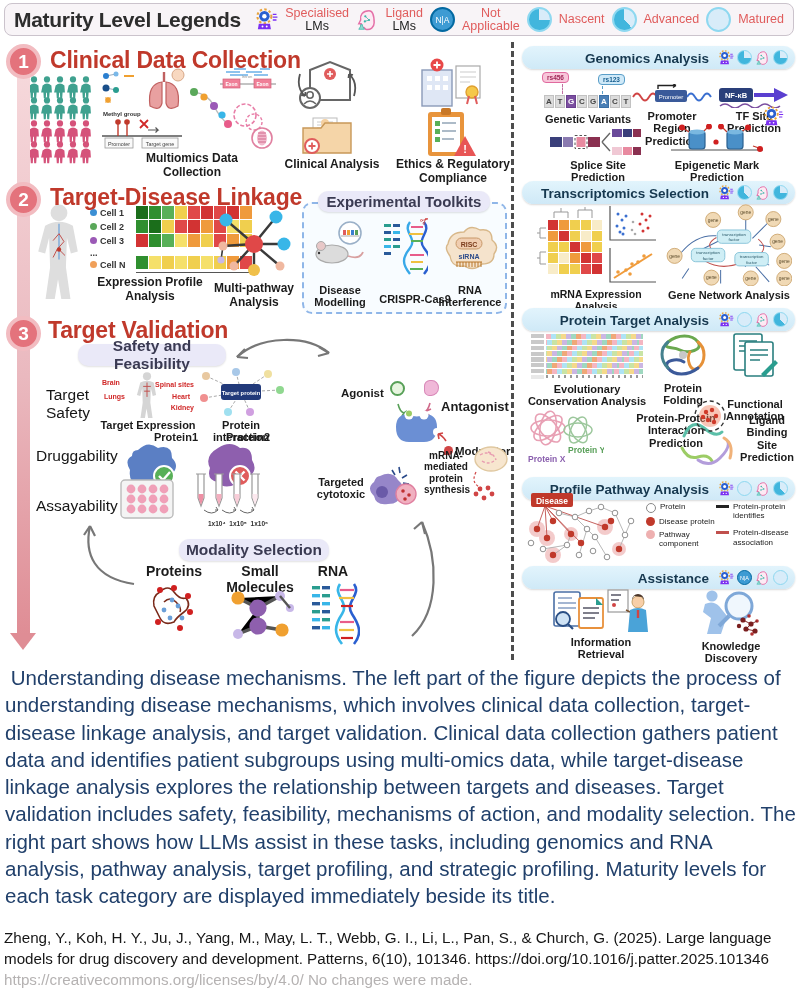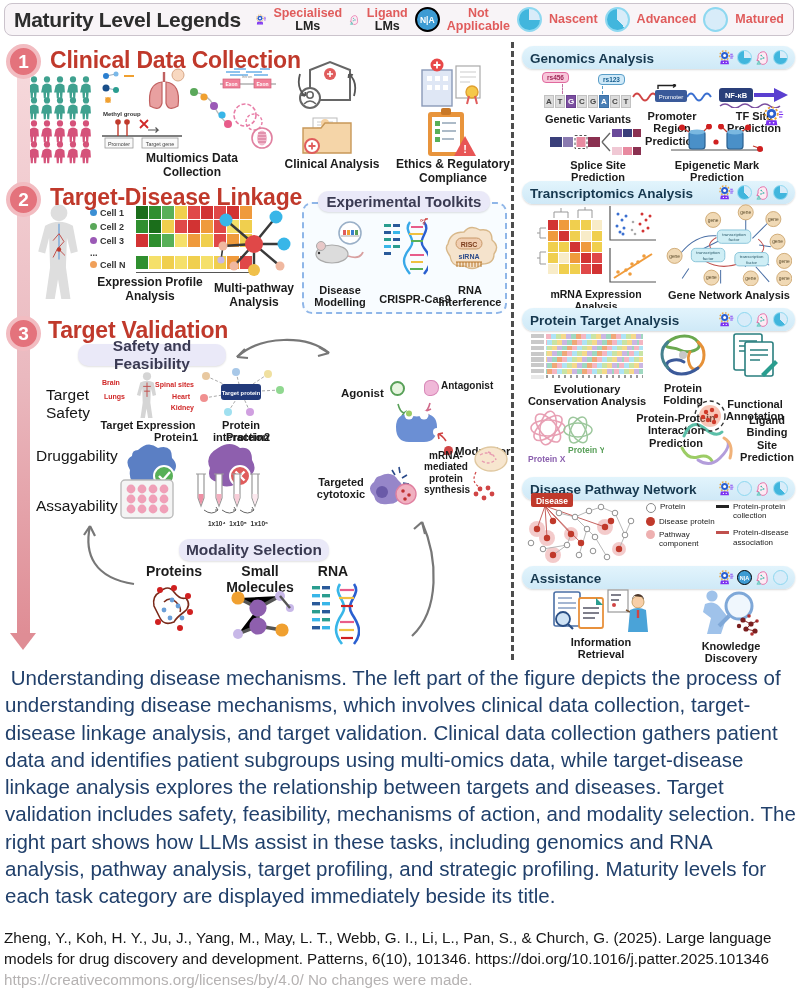--- a/index.html
+++ b/index.html
@@ -1,39 +1,39 @@
 <!DOCTYPE html>
 <html><head>
 <meta charset="utf-8">
 <style>
 body{margin:0}
 #cv{position:relative;width:800px;height:996px;background:#fff;font-family:"Liberation Sans","DejaVu Sans",sans-serif;overflow:hidden}
 .abs{position:absolute}
 .legendbar{left:4px;top:3px;width:790px;height:33px;background:#f8f4f7;border:1.5px solid #cbc3cc;border-radius:8px;display:flex;align-items:center;gap:7px;padding:0 9px;box-sizing:border-box}
 .lg-title{font-size:21px;font-weight:800;color:#2d2d2d;letter-spacing:-.3px;margin-right:8px;white-space:nowrap}
-.lg2{display:flex;flex-direction:column;align-items:center;font-size:12.5px;font-weight:700;line-height:1.02;color:#222;white-space:nowrap}
+.lg2{display:flex;flex-direction:column;align-items:center;font-size:12.5px;font-weight:400;line-height:1.02;color:#222;white-space:nowrap}
 .lred{color:#e05c5c}
 .pie{border-radius:50%;box-sizing:border-box;border:2px solid #8ed8f0;flex:none}
 .pie-n{background:conic-gradient(#d8ecf9 0 95deg,#41b6dd 95deg 360deg)}
 .pie-a{background:conic-gradient(#d8ecf9 0 140deg,#41b6dd 140deg 360deg)}
 .pie-m{background:#d8ecf9}
 .pie-lg{width:25px;height:25px}
 .pie-sm{width:15px;height:15px;border-width:1.5px}
-.nab{border-radius:50%;background:#3d9bd3;color:#fff;font-weight:700;display:flex;align-items:center;justify-content:center;border:2px solid #000000;box-sizing:border-box;flex:none}
+.nab{border-radius:50%;background:#3d9bd3;color:#fff;font-weight:400;display:flex;align-items:center;justify-content:center;border:2px solid #0369a1;box-sizing:border-box;flex:none}
 .nab-lg{width:25px;height:25px;font-size:8.5px}
 .nab-sm{width:15px;height:15px;font-size:5.5px;border-width:1.5px}
 .num{left:6px;width:35px;height:35px;border-radius:50%;background:#e4737c;border:4px solid #f2bcc1;color:#fff;font-weight:800;font-size:19px;display:flex;align-items:center;justify-content:center;box-sizing:border-box;z-index:3}
 .tl{left:17px;top:62px;width:13px;height:572px;background:linear-gradient(#f6d9dc,#eab9bf 55%,#df8d95);z-index:1}
 .tlarrow{left:10px;top:633px;width:0;height:0;border-left:13px solid transparent;border-right:13px solid transparent;border-top:17px solid #df8d95;z-index:1}
 .sect{font-size:23px;font-weight:800;color:#c0392b;letter-spacing:-.2px;z-index:3;white-space:nowrap}
 .lab{font-weight:700;color:#1b1b1b;text-align:center;line-height:1.13}
 .lab12{font-size:12px}.lab11{font-size:11px}
 .divider{left:511px;top:42px;height:618px;border-left:3px dashed #4d4d4d}
 .phead{left:522px;width:273px;height:23px;background:linear-gradient(#e2f4fc,#cfe9f7);border-radius:12px;box-shadow:0 1px 2px rgba(0,0,0,.15)}
-.pt{position:absolute;left:8px;right:86px;top:50%;transform:translateY(-50%);text-align:left;font-weight:800;font-size:13.5px;color:#16384f;white-space:nowrap}
+.pt{position:absolute;left:8px;right:86px;top:50%;transform:translateY(-50%);text-align:right;font-weight:800;font-size:13.5px;color:#16384f;white-space:nowrap}
 .pico{position:absolute;right:7px;top:50%;transform:translateY(-50%);display:flex;align-items:center;gap:3px}
 .pill{background:#eae9f8;border-radius:10px;font-weight:800;color:#3a3a52;text-align:center;box-shadow:0 1px 2px rgba(0,0,0,.12);display:flex;align-items:center;justify-content:center}
 .rowlab{font-size:15.5px;color:#161616;font-weight:500;line-height:1.15}
 .org{position:absolute;color:#d02828;font-weight:700;font-size:7px;line-height:1;white-space:nowrap}
 .glrow{display:flex;gap:1px}
 .gl{width:10px;height:13px;background:#dcdcdc;color:#444;font-size:8px;font-weight:800;display:flex;align-items:center;justify-content:center;border:1px solid #c2c2c2;box-sizing:border-box}
 .glp{background:#7b4fa0;color:#fff;border-color:#6a3f90}
 .glb{background:#4a7fb5;color:#fff;border-color:#3a6fa5}
 .tag{position:absolute;font-size:6.5px;font-weight:800;padding:1px 4px;border-radius:4px;white-space:nowrap}
 .hm-row{display:flex;gap:1px;margin-bottom:1px}
@@ -487,21 +487,21 @@
   </svg>
   <div class="abs tubelabs" style="left:194px;top:520px;width:74px">
     <span>1x10⁴</span>
     <span>1x10⁵</span>
     <span>1x10⁶</span>
   </div>
 
   <div class="abs lab" style="left:341px;top:387px;font-size:11.5px">Agonist</div>
   <div class="abs greenc" style="left:390px;top:381px"></div>
   <div class="abs pinkb" style="left:424px;top:380px"></div>
-  <div class="abs lab" style="left:441px;top:380px;font-size:10px">Antagonist</div>
+  <div class="abs lab" style="left:441px;top:400px;font-size:13px">Antagonist</div>
   <svg class="abs" style="left:386px;top:399px" width="62" height="52" viewBox="0 0 62 52">
     <path d="M12,5 q2,8 6,9 l-2,3 m2,-3 l3,-2" stroke="#58a058" stroke-width="1.6" fill="none"></path>
     <path d="M44,4 q-2,8 -6,9 m7,-3 l-7,3 l6,4" stroke="#d06a8a" stroke-width="1.6" fill="none"></path>
     <path d="M10,28 q0,-13 13,-13 q8,5 15,0 q13,0 13,13 q0,15 -13,15 h-15 q-13,0 -13,-15 z" fill="#6b8fd4"></path>
     <circle cx="23" cy="16" r="4.5" fill="#fff"></circle>
       <circle cx="38" cy="16" r="4.5" fill="#fff"></circle>
     <circle cx="23" cy="14.5" r="3" fill="#9ccc65"></circle>
     <circle cx="51" cy="33" r="4" fill="#fff"></circle>
     <path d="M60,42 q-4,-6 -8,-7 l5,-1 m-5,1 l1,5" stroke="#d04545" stroke-width="1.6" fill="none"></path>
   </svg>
@@ -675,21 +675,21 @@
         <circle cx="91" cy="25" r="3" fill="#d02020"></circle>
         <circle cx="47" cy="18" r="2.6" fill="#d02020"></circle>
     </svg>
     <div class="lab lab11" style="margin-top:3px">Epigenetic Mark Prediction</div>
   </div>
   <svg class="abs" style="left:764px;top:106px" width="20" height="22" viewBox="0 0 24 24">
       <use href="#sym-robot"></use>
     </svg>
 
   <div class="abs phead" style="top:181px">
-    <span class="pt">Transcriptomics Analysis</span>
+    <span class="pt">Transcriptomics Selection</span>
     <span class="pico">
       <svg width="15" height="16" viewBox="0 0 24 24">
           <use href="#sym-robot"></use>
         </svg>
       <span class="pie pie-sm pie-a"></span>
       <svg width="15" height="16" viewBox="0 0 24 24">
           <use href="#sym-brain"></use>
         </svg>
       <span class="pie pie-sm pie-n"></span>
     </span>
@@ -900,21 +900,21 @@
         <circle cx="38" cy="20" r="2.2"></circle>
         <circle cx="30" cy="24" r="2.2"></circle>
         <circle cx="36" cy="26" r="2.2"></circle>
         <circle cx="25" cy="21" r="2.2"></circle>
       </g>
     <circle cx="32" cy="20" r="15" fill="none" stroke="#333" stroke-width="1.4" stroke-dasharray="4 3"></circle>
   </svg>
   <div class="abs lab lab11" style="left:738px;top:414px;width:58px">Ligand Binding Site Prediction</div>
 
   <div class="abs phead" style="top:477px">
-    <span class="pt">Disease Pathway Network</span>
+    <span class="pt">Profile Pathway Analysis</span>
     <span class="pico">
       <svg width="15" height="16" viewBox="0 0 24 24">
           <use href="#sym-robot"></use>
         </svg>
       <span class="pie pie-sm pie-m"></span>
       <svg width="15" height="16" viewBox="0 0 24 24">
           <use href="#sym-brain"></use>
         </svg>
       <span class="pie pie-sm pie-a"></span>
     </span>
@@ -971,21 +971,21 @@
         <span class="dlg">Disease protein</span>
       </div>
     <div class="dlgrow">
         <span class="sym-p"></span>
         <span class="dlg">Pathway component</span>
       </div>
   </div>
   <div class="abs" style="left:716px;top:502px;width:80px">
     <div class="dlgrow">
         <span class="sym-lb"></span>
-        <span class="dlg">Protein-protein collection</span>
+        <span class="dlg">Protein-protein identifies</span>
       </div>
     <div class="dlgrow" style="margin-top:8px">
         <span class="sym-lr"></span>
         <span class="dlg">Protein-disease association</span>
       </div>
   </div>
 
   <div class="abs phead" style="top:566px">
     <span class="pt">Assistance</span>
     <span class="pico">

